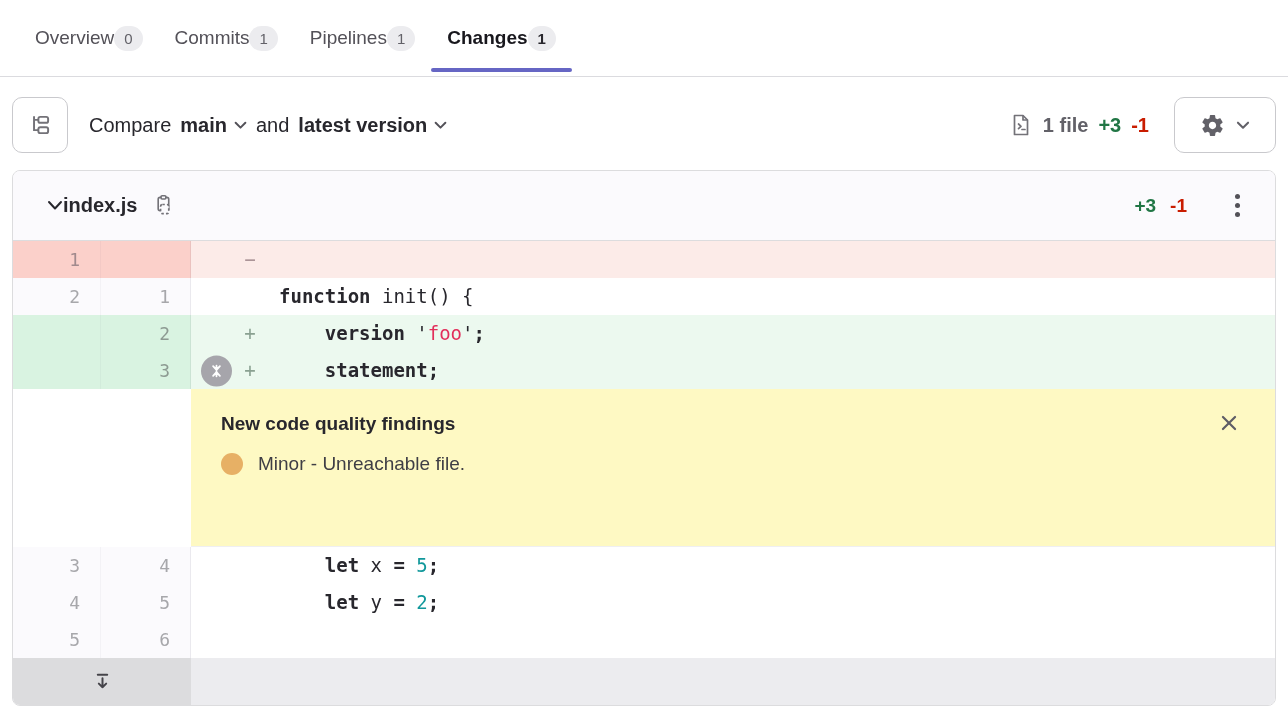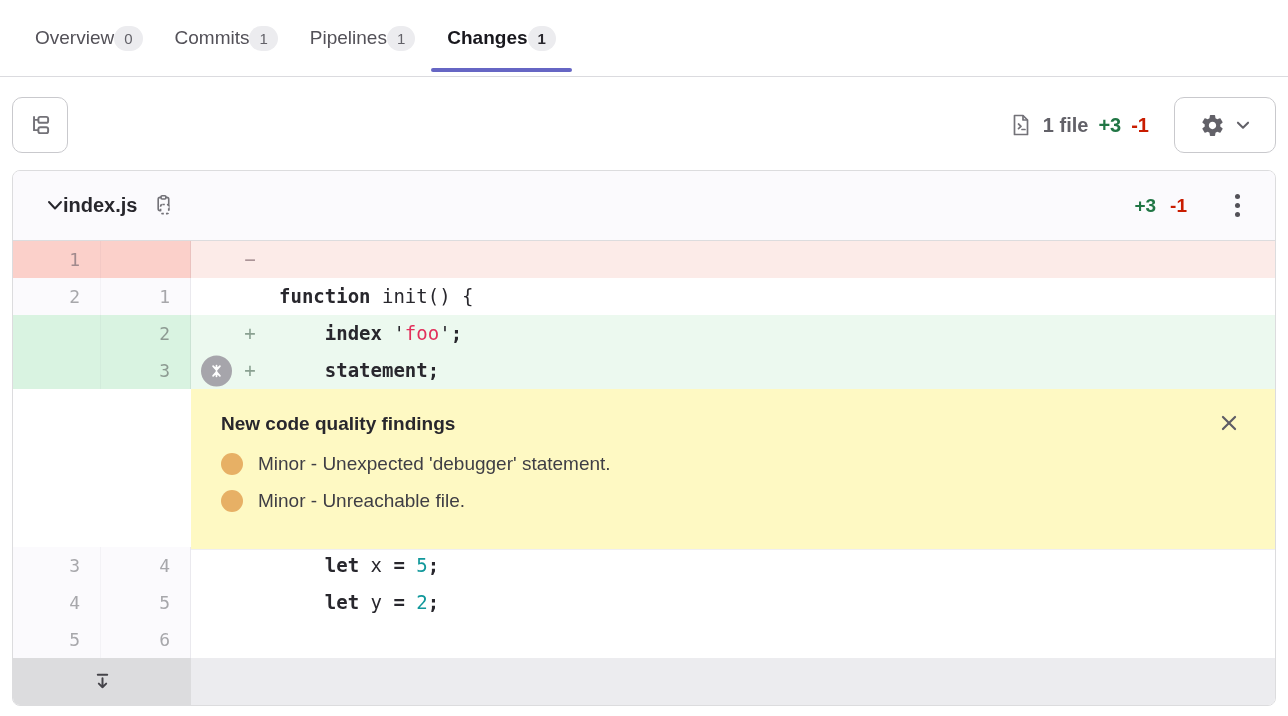--- a/index.html
+++ b/index.html
@@ -114,20 +114,40 @@
   <button class="sq-btn tree-btn">
     <span>
       <svg width="26" height="26" viewBox="0 0 24 24" fill="none" stroke="#737278" stroke-width="1.8">
         <path d="M6.5 4 V16.75 H10.5 M6.5 7.25 H10.5"></path>
         <rect x="10.5" y="4.5" width="9" height="5.5" rx="1.8"></rect>
         <rect x="10.5" y="14" width="9" height="5.5" rx="1.8"></rect>
       </svg>
     </span>
   </button>
 
+  <div class="compare-text">
+    <span>Compare</span>
+    <span class="dd">
+      <span>main</span>
+      <span>
+        <svg width="13" height="9" viewBox="0 0 12 8" fill="none" stroke="#535158" stroke-width="1.8" stroke-linecap="round" stroke-linejoin="round">
+            <path d="M1.5 1.5 L6 6 L10.5 1.5"></path>
+          </svg>
+      </span>
+    </span>
+    <span>and</span>
+    <span class="dd">
+      <span>latest version</span>
+      <span>
+        <svg width="13" height="9" viewBox="0 0 12 8" fill="none" stroke="#535158" stroke-width="1.8" stroke-linecap="round" stroke-linejoin="round">
+            <path d="M1.5 1.5 L6 6 L10.5 1.5"></path>
+          </svg>
+      </span>
+    </span>
+  </div>
 
   <div class="spacer"></div>
 
   <div class="file-summary">
     <span>
       <svg width="24" height="24" viewBox="0 0 24 24" fill="none" stroke="#737278" stroke-width="1.7" stroke-linejoin="round">
         <path d="M5.5 2.5 H14 L18.5 7 V21.5 H5.5 Z"></path>
         <path d="M14 2.5 V7 H18.5"></path>
         <path d="M9.5 11 L12 13.3 L9.5 15.6" stroke-linecap="round"></path>
         <path d="M13 16.5 H16" stroke-linecap="round"></path>
@@ -188,37 +208,33 @@
         <div class="code-cell"><span class="marker">−</span><span class="code"></span></div>
       </div>
       <div class="drow context">
         <div class="num old">2</div>
         <div class="num new">1</div>
         <div class="code-cell"><span class="code"><span class="tok-k">function</span><span class="tok-t"> init() {</span></span></div>
       </div>
       <div class="drow added">
         <div class="num old"></div>
         <div class="num new">2</div>
-        <div class="code-cell"><span class="marker">+</span><span class="code"><span class="tok-t">    </span><span class="tok-k">index</span><span class="tok-t"> '</span><span class="tok-s">foo</span><span class="tok-t">'</span><span class="tok-b">;</span></span></div>
+        <div class="code-cell"><span class="marker">+</span><span class="code"><span class="tok-t">    </span><span class="tok-k">version</span><span class="tok-t"> '</span><span class="tok-s">foo</span><span class="tok-t">'</span><span class="tok-b">;</span></span></div>
       </div>
       <div class="drow added">
         <div class="num old"></div>
         <div class="num new">3</div>
         <div class="code-cell"><span class="marker">+</span><span class="cq-badge"><span><svg width="17" height="17" viewBox="0 0 16 16" fill="none" stroke="#ffffff" stroke-width="1.7" stroke-linecap="round">
                 <path d="M8 3 V13 M4.8 3.4 L8 7 L11.2 3.4 M4.8 12.6 L8 9 L11.2 12.6"></path>
               </svg></span></span><span class="code"><span class="tok-t">    </span><span class="tok-k">statement</span><span class="tok-b">;</span></span></div>
       </div>
       <div class="panel-row">
         <div class="panel-gutter"></div>
         <div class="panel-body">
           <div class="panel-title">New code quality findings</div>
-          <div class="finding">
-            <span class="dot"></span>
-            <span>Minor - Unexpected 'debugger' statement.</span>
-          </div>
           <div class="finding">
             <span class="dot"></span>
             <span>Minor - Unreachable file.</span>
           </div>
           <button class="panel-close">
             <span>
               <svg width="22" height="22" viewBox="0 0 20 20" fill="none" stroke="#5e5d66" stroke-width="2" stroke-linecap="round">
                 <path d="M4.5 4.5 L15.5 15.5 M15.5 4.5 L4.5 15.5"></path>
               </svg>
             </span>

